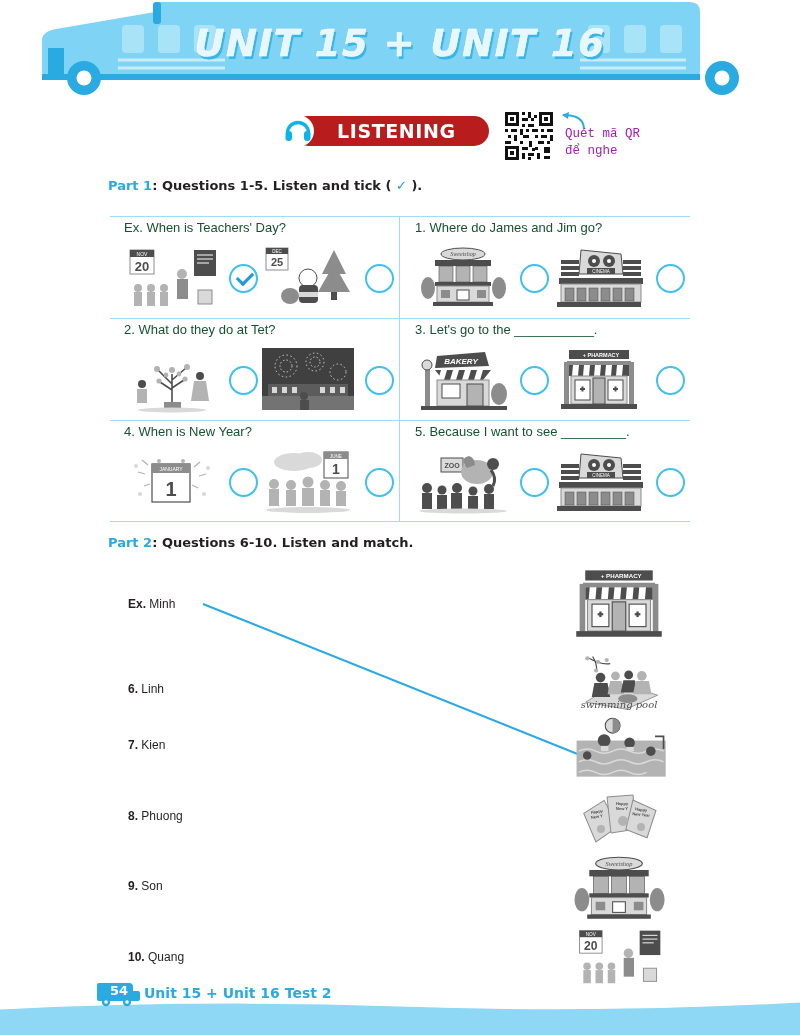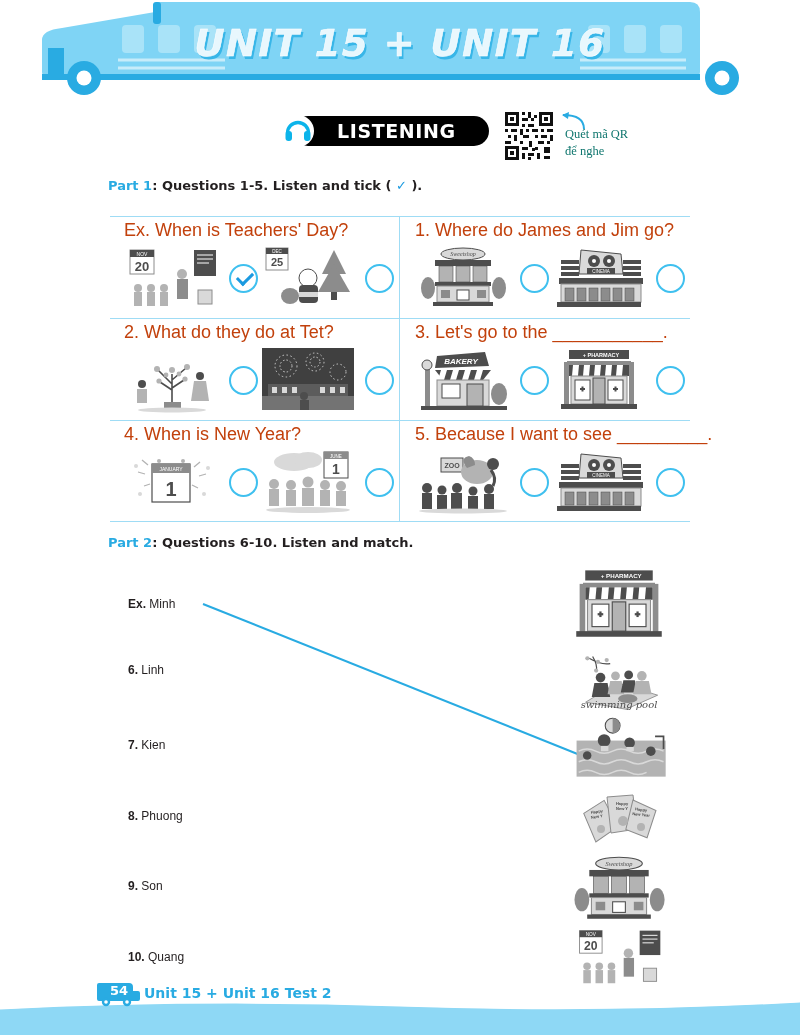--- a/index.html
+++ b/index.html
@@ -22,57 +22,57 @@
     color: #e8f7fd;
     text-shadow: 2px 3px 0 #38b6e8;
     -webkit-text-stroke: 0.5px #ffffff;
   }
 
   
   .listen-row { position: absolute; left: 0; top: 110px; width: 800px; height: 58px; }
   .listen-badge {
     position: absolute; left: 293px; top: 6px;
     width: 196px; height: 30px;
-    background: #000000; border-radius: 15px;
+    background: #b91c1c; border-radius: 15px;
     display: flex; align-items: center;
   }
   .hp-icon { position: absolute; left: -12px; top: -2px; width: 34px; height: 34px; }
   .listen-label {
     position: absolute; left: 44px; top: 0; height: 30px; line-height: 30px;
     font-family: "DejaVu Sans", sans-serif;
     font-weight: 700; font-size: 19px; letter-spacing: 0.6px;
     color: #ffffff;
   }
   .qr { position: absolute; left: 503px; top: 0px; width: 52px; height: 52px; }
   .qr-arrow { position: absolute; left: 560px; top: 2px; width: 26px; height: 18px; }
   .qr-text {
     position: absolute; left: 565px; top: 16px; width: 120px;
-    font-family: Liberation Serif, serif;
-    font-size: 12.5px; line-height: 17px; color: #0f766e;
+    font-family: Liberation Mono, monospace;
+    font-size: 12.5px; line-height: 17px; color: #a21caf;
   }
 
   
   .part-head {
     position: absolute; font-family: "DejaVu Sans", sans-serif;
     font-weight: 700; font-size: 13px; color: #231f20; white-space: nowrap;
   }
   .part-head .pnum { color: #29abe2; }
   .part-head .tick { color: #1b9ae0; }
   #part1-head { left: 108px; top: 178px; }
   #part2-head { left: 108px; top: 535px; }
 
   
   .grid { position: absolute; left: 110px; top: 216px; width: 580px; height: 306px; }
   .grid .hline { position: absolute; left: 0; width: 580px; height: 1.4px; background: #9fdcf5; }
   .grid .vline { position: absolute; top: 0; width: 1.4px; height: 306px; background: #9fdcf5; }
   .cell { position: absolute; width: 289px; height: 102px; }
   .cell .q {
     position: absolute; left: 14px; top: 2px;
     font-family: "Liberation Sans", sans-serif;
-    font-size: 18px; color: #c2410c; white-space: nowrap;
+    font-size: 13px; color: #14532d; white-space: nowrap;
   }
   .opt { position: absolute; top: 26px; width: 140px; height: 70px; }
   .opt.a { left: 12px; }
   .opt.b { left: 148px; }
   .thumb { position: absolute; left: 2px; top: 0px; width: 96px; height: 66px; }
   .circ {
     position: absolute; right: 4px; top: 20px;
     width: 29px; height: 29px; border-radius: 50%;
     border: 2.2px solid #3fc0ef; background: #fff;
   }
@@ -573,21 +573,21 @@
 <div class="part-head" id="part2-head">
   <span class="pnum">Part 2</span><span>: Questions 6-10. Listen and match.</span>
 </div>
 
 <div class="p2">
   <svg class="match-line" viewBox="0 0 800 400">
     <line id="mline" x1="203" y1="29" x2="585" y2="182" stroke="#29abe2" stroke-width="2.1"></line>
   </svg>
   <div id="p2names">
       <div class="p2-name" style="top: 22px;"><b>Ex.</b>&nbsp;<span>Minh</span></div>
-      <div class="p2-name" style="top: 88px;"><b>6.</b>&nbsp;<span>Linh</span></div>
+      <div class="p2-name" style="top: 107px;"><b>6.</b>&nbsp;<span>Linh</span></div>
       <div class="p2-name" style="top: 163px;"><b>7.</b>&nbsp;<span>Kien</span></div>
       <div class="p2-name" style="top: 233.5px;"><b>8.</b>&nbsp;<span>Phuong</span></div>
       <div class="p2-name" style="top: 304px;"><b>9.</b>&nbsp;<span>Son</span></div>
       <div class="p2-name" style="top: 374.5px;"><b>10.</b>&nbsp;<span>Quang</span></div>
     </div>
   <div id="p2pics">
       <div class="p2-pic" style="top: -18px; height: 92px;">
         <svg viewBox="0 0 96 66" width="108" height="92">
       <rect x="18" y="4" width="60" height="9" fill="#4d4d4d"></rect>
       <text x="50" y="11" font-size="5.5" fill="#fff" text-anchor="middle" font-family="sans-serif" font-weight="bold">+ PHARMACY</text>

